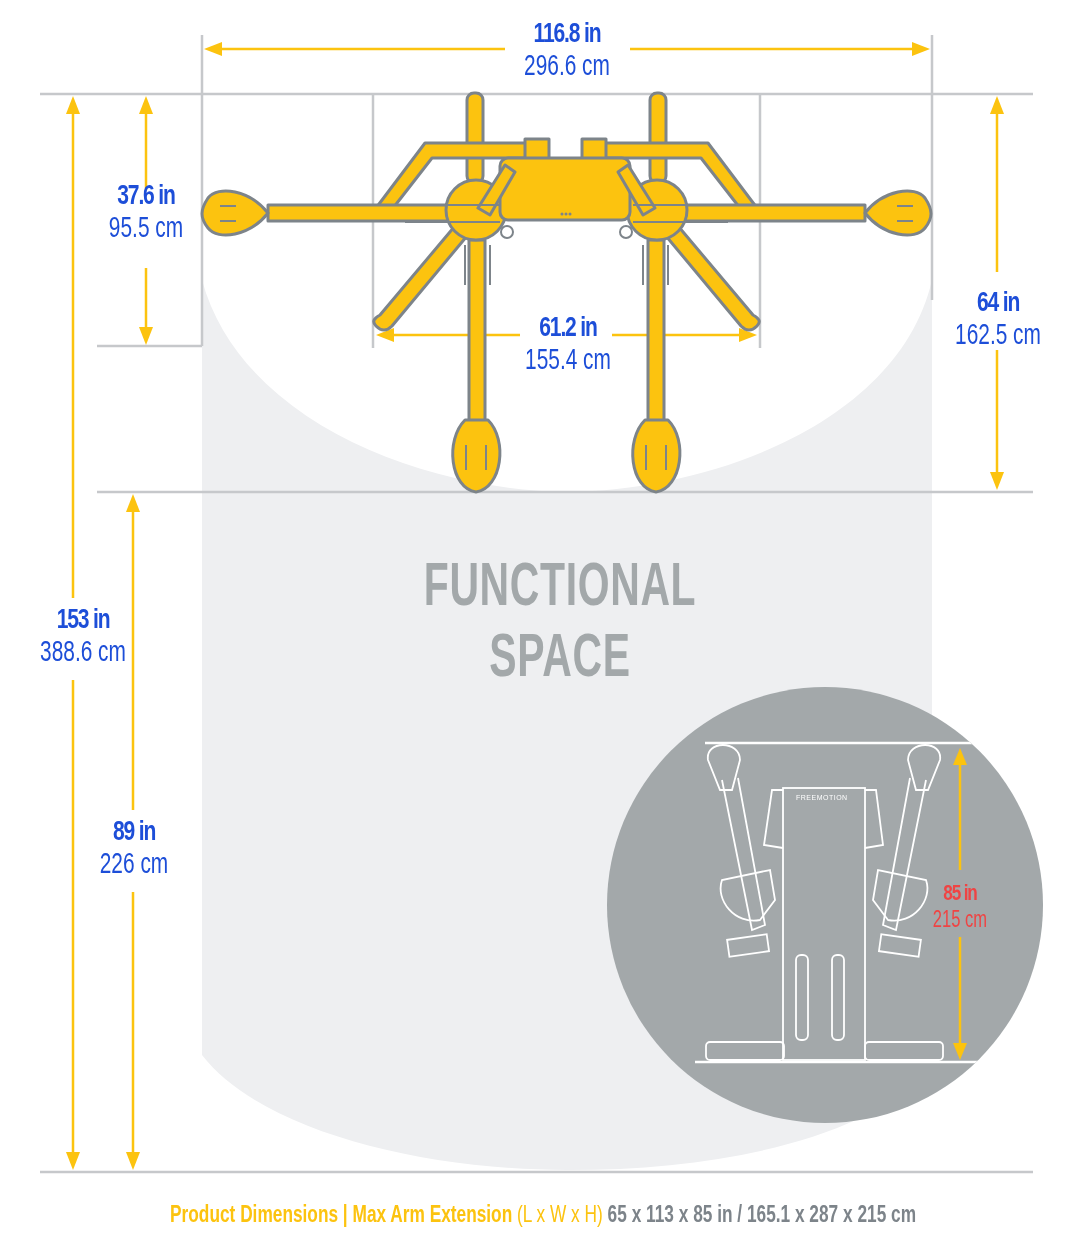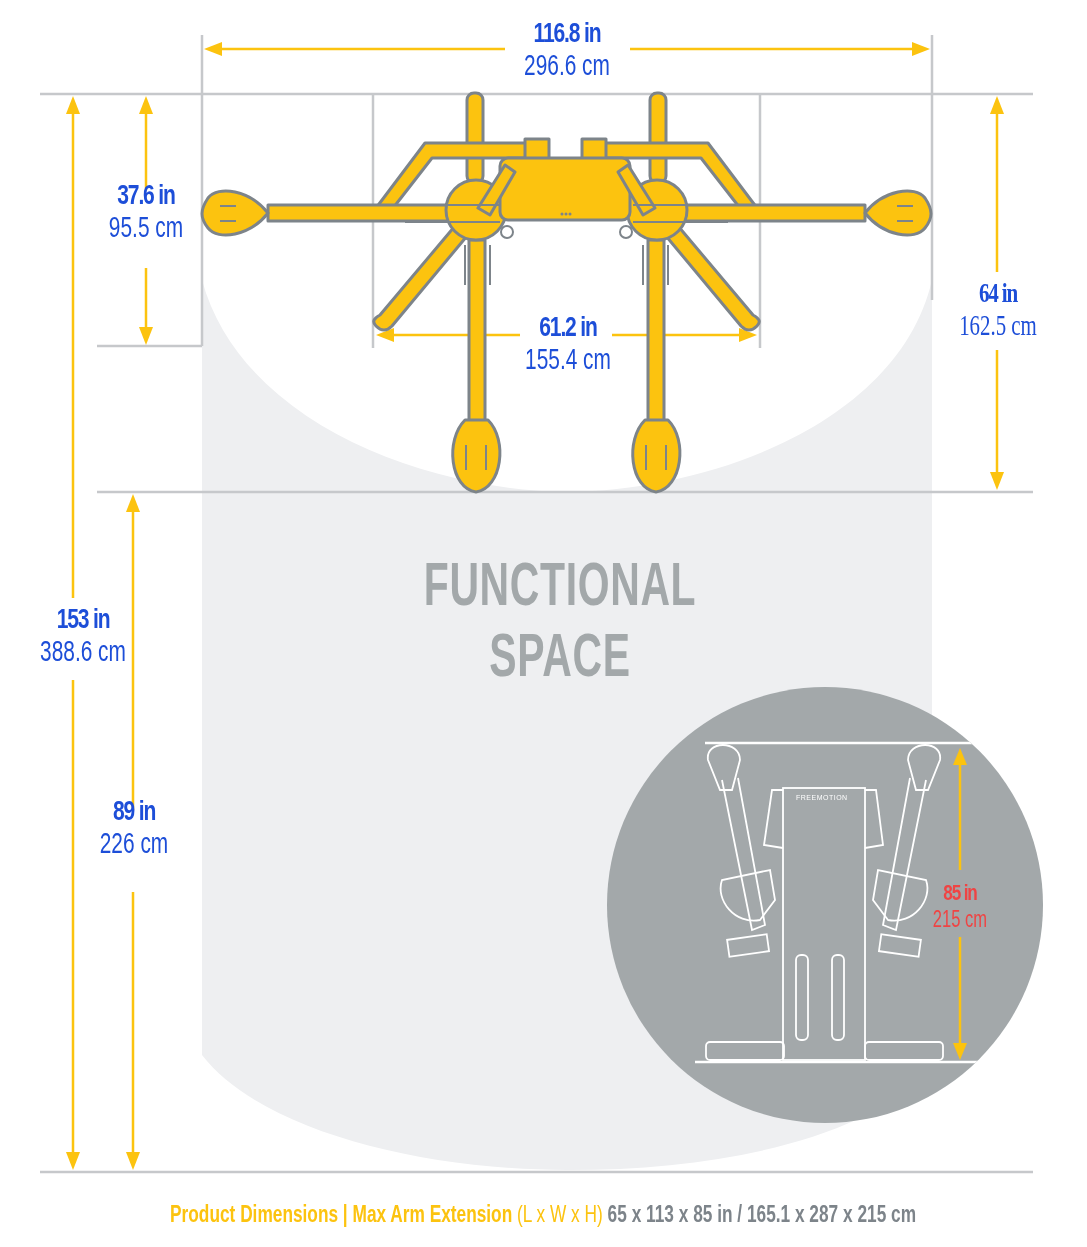--- a/index.html
+++ b/index.html
@@ -173,33 +173,33 @@
 </svg>
 
 <div class="lbl" style="left:497px;top:20px;width:140px;">
   <span class="in">116.8 in</span>
   <span class="cm">296.6 cm</span>
 </div>
 <div class="lbl" style="left:78px;top:182px;width:136px;text-align:center;">
   <span class="in">37.6 in</span>
   <span class="cm">95.5 cm</span>
 </div>
-<div class="lbl" style="left:930px;top:280px;width:136px;font-family:Liberation Serif, serif;">
+<div class="lbl" style="left:930px;top:289px;width:136px;">
   <span class="in">64 in</span>
   <span class="cm">162.5 cm</span>
 </div>
 <div class="lbl" style="left:498px;top:314px;width:140px;">
   <span class="in">61.2 in</span>
   <span class="cm">155.4 cm</span>
 </div>
 <div class="lbl" style="left:15px;top:606px;width:136px;">
   <span class="in">153 in</span>
   <span class="cm">388.6 cm</span>
 </div>
-<div class="lbl" style="left:66px;top:798px;width:136px;">
+<div class="lbl" style="left:66px;top:818px;width:136px;">
   <span class="in">89 in</span>
   <span class="cm">226 cm</span>
 </div>
 <div class="lbl white" style="left:910px;top:882px;width:100px;">
   <span class="in">85 in</span>
   <span class="cm">215 cm</span>
 </div>
 
 <div class="fs-title">FUNCTIONAL SPACE</div>
 

